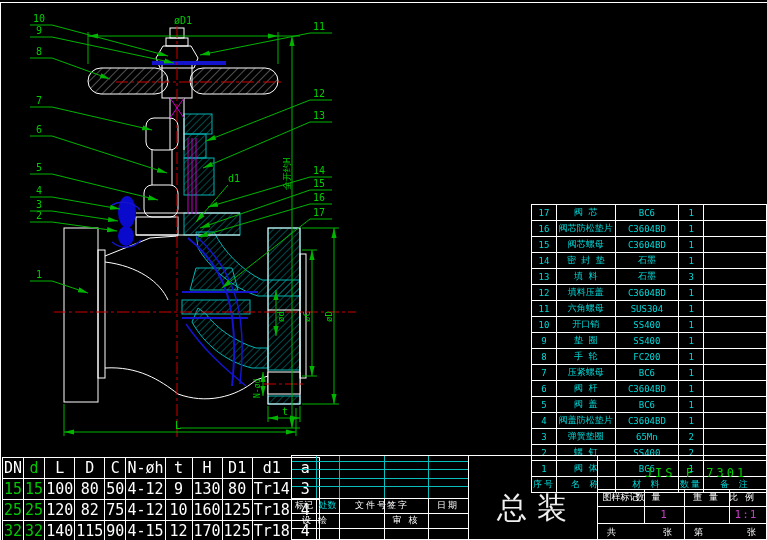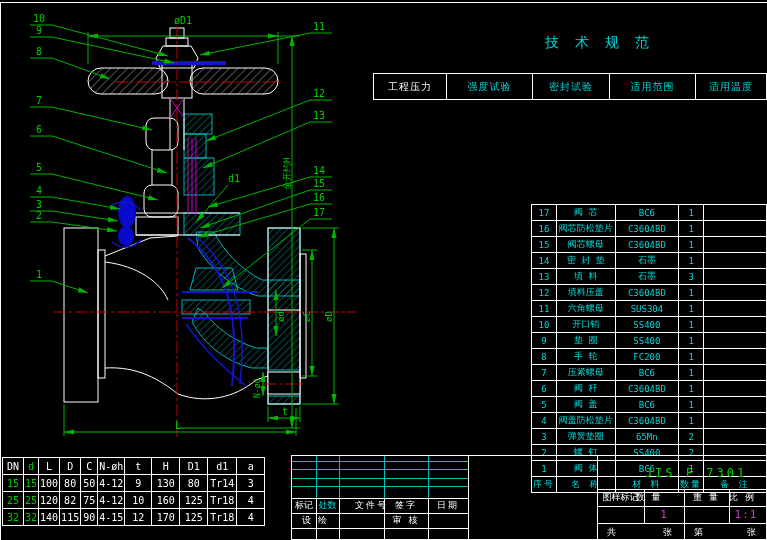--- a/index.html
+++ b/index.html
@@ -17,21 +17,21 @@
   #techspec td{height:23px;font-size:10px;color:#00d8d8;letter-spacing:2px;}
   #techspec tr:last-child td{letter-spacing:1px;}
   #techspec tr:last-child td.c0{color:#fff;}
   
   #bom{left:531px;top:204px;}
   #bom td{height:12px;font-size:9px;color:#00d8d8;letter-spacing:0;}
   #bom .c0{color:#00d8d8;}
   #bom tbody.footer td{letter-spacing:2px;}
   
   #dimtab{left:2px;top:457px;}
-  #dimtab td{height:14px;font-size:10px;color:#fff;}
+  #dimtab td{height:14px;font-size:15px;color:#fff;}
   #dimtab tbody.body td.c0,#dimtab tbody.body td.c1{color:#00c800;}
   #dimtab tbody.head td.c1{color:#00c800;}
   
   #tblock{left:291px;top:455px;width:476px;height:85px;border:1px solid #fff;box-sizing:border-box;}
   .tb-line{position:absolute;background:#0abebe;}
   .tb-wline{position:absolute;background:#fff;}
   .tb-cell{position:absolute;color:#fff;font-size:9px;display:flex;align-items:center;
       justify-content:center;letter-spacing:2px;white-space:nowrap;}
   #tb-title{left:176px;top:28px;width:128px;height:48px;color:#efefef;font-size:30px;
       letter-spacing:10px;display:flex;align-items:center;justify-content:center;padding-left:10px;box-sizing:border-box;}
@@ -268,37 +268,29 @@
           <line x1="310" y1="204" x2="198" y2="237" marker-end="url(#ga)"></line>
         </g>
       <g>
           <text x="313" y="216" fill="#00cc00" stroke="none">17</text>
           <line x1="310" y1="219" x2="332" y2="219"></line>
           <line x1="310" y1="219" x2="222" y2="288" marker-end="url(#ga)"></line>
         </g>
     </g>
   </svg>
 
-  <div id="techspec-title" class="abs">技术规范</div>
   <table id="techspec" class="abs">
     <colgroup>
         <col style="width:73px">
         <col style="width:86px">
         <col style="width:77px">
               <col style="width:86px">
         <col style="width:71px">
       </colgroup>
     <tbody>
-        <tr>
-          <td class="c0">工程压力</td>
-          <td class="c1">强度试验</td>
-          <td class="c2">密封试验</td>
-          <td class="c3">适用范围</td>
-          <td class="c4">适用温度</td>
-        </tr>
       </tbody>
   </table>
 
   <table id="bom" class="abs">
     <colgroup>
         <col style="width:22px">
         <col style="width:59px">
         <col style="width:68px">
               <col style="width:17px">
         <col style="width:69px">
@@ -522,25 +514,26 @@
     <div class="tb-wline" style="left:0;top:57px;width:176px;height:1px"></div>
     <div class="tb-wline" style="left:0;top:72px;width:176px;height:1px"></div>
     <div class="tb-wline" style="left:176px;top:0;width:1px;height:85px"></div>
     <div class="tb-wline" style="left:24px;top:42px;width:1px;height:43px"></div>
     <div class="tb-wline" style="left:47px;top:42px;width:1px;height:43px"></div>
     <div class="tb-wline" style="left:92px;top:42px;width:1px;height:43px"></div>
     <div class="tb-wline" style="left:136px;top:42px;width:1px;height:43px"></div>
     <div class="tb-cell" style="left:0;top:42px;width:24px;height:15px;letter-spacing:0">标记</div>
     <div class="tb-cell" style="left:24px;top:42px;width:23px;height:15px;letter-spacing:0;color:#00d8d8">处数</div>
     <div class="tb-cell" style="left:57px;top:42px;width:45px;height:15px">文件号</div>
-    <div class="tb-cell" style="left:92px;top:42px;width:44px;height:15px">签字</div>
+    <div class="tb-cell" style="left:84px;top:42px;width:44px;height:15px">签字</div>
     <div class="tb-cell" style="left:136px;top:42px;width:40px;height:15px">日期</div>
     <div class="tb-cell" style="left:0;top:57px;width:47px;height:15px">设 绘</div>
     <div class="tb-cell" style="left:92px;top:57px;width:44px;height:15px">审 核</div>
 
+    <div id="tb-title" class="abs">总装</div>
 
     <div class="tb-wline" style="left:305px;top:0;width:1px;height:85px"></div>
     <div id="tb-standard" class="abs">JIS F 7301</div>
     <div class="tb-wline" style="left:305px;top:33px;width:171px;height:1px"></div>
     <div class="tb-wline" style="left:305px;top:50px;width:171px;height:1px"></div>
     <div class="tb-wline" style="left:305px;top:67px;width:171px;height:1px"></div>
     <div class="tb-wline" style="left:352px;top:33px;width:1px;height:34px"></div>
     <div class="tb-wline" style="left:392px;top:33px;width:1px;height:52px"></div>
     <div class="tb-wline" style="left:437px;top:33px;width:1px;height:34px"></div>
     <div class="tb-cell" style="left:305px;top:33px;width:47px;height:17px;letter-spacing:0">图样标记</div>

